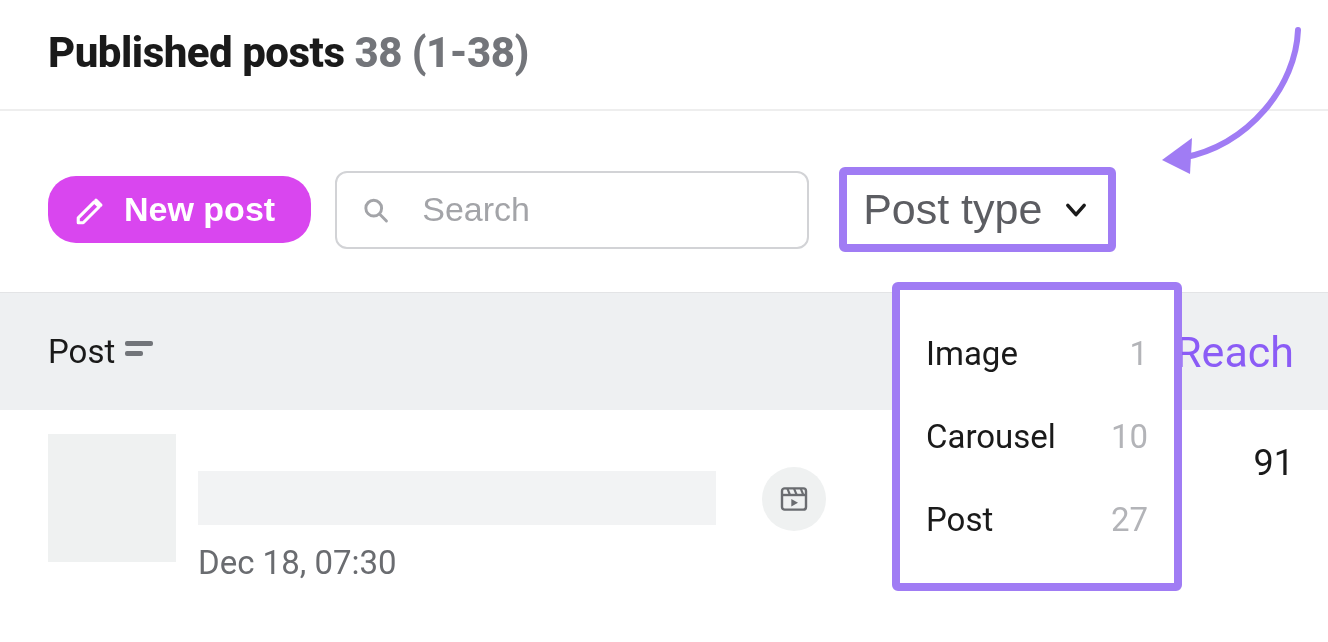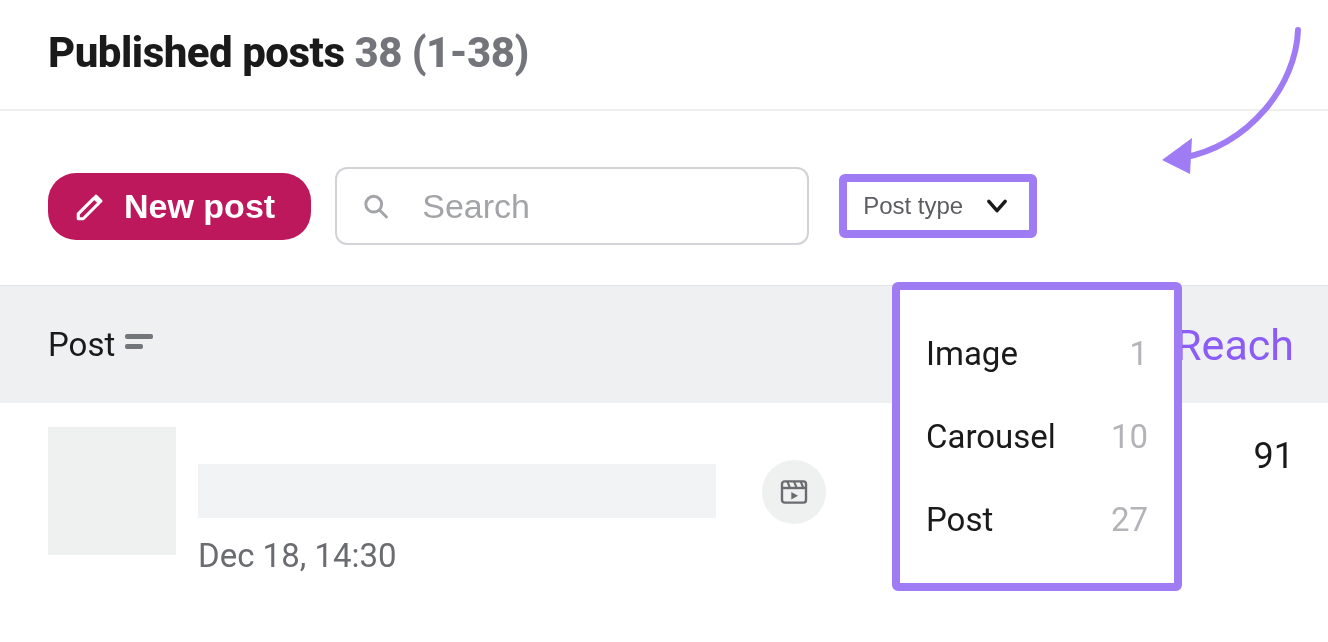--- a/index.html
+++ b/index.html
@@ -31,21 +31,21 @@
       display: flex;
       align-items: center;
       gap: 24px;
       padding: 56px 48px 40px 48px;
     }
 
     .new-post-btn {
       display: inline-flex;
       align-items: center;
       gap: 16px;
-      background: #be185d;
+      background: #d946ef;
       color: #fff;
       border: none;
       border-radius: 28px;
       padding: 14px 36px 14px 26px;
       font-size: 34px;
       font-weight: 700;
       cursor: pointer;
     }
     .new-post-btn svg { display: block; }
 
@@ -80,21 +80,21 @@
       align-items: center;
       margin-left: 6px;
     }
     .post-type-btn {
       display: inline-flex;
       align-items: center;
       gap: 20px;
       background: #fff;
       border: none;
       padding: 6px 16px 6px 14px;
-      font-size: 24px;
+      font-size: 43px;
       font-weight: 400;
       color: #5c5d62;
       cursor: pointer;
     }
     .post-type-btn svg { display: block; }
 
     
     .dropdown {
       position: absolute;
       top: 282px;
@@ -281,16 +281,16 @@
     <div class="media-badge">
       <svg width="32" height="32" viewBox="0 0 24 24">
         <rect x="3" y="4" width="18" height="16" rx="2" stroke="#6a6c70" stroke-width="1.8" fill="none"></rect>
         <line x1="3" y1="9" x2="21" y2="9" stroke="#6a6c70" stroke-width="1.8"></line>
         <line x1="7" y1="4" x2="9" y2="9" stroke="#6a6c70" stroke-width="1.6"></line>
         <line x1="12" y1="4" x2="14" y2="9" stroke="#6a6c70" stroke-width="1.6"></line>
         <line x1="17" y1="4" x2="19" y2="9" stroke="#6a6c70" stroke-width="1.6"></line>
         <path d="M10 12l5 2.8-5 2.8z" fill="#6a6c70"></path>
       </svg>
     </div>
-    <div class="timestamp">Dec 18, 14:30</div>
+    <div class="timestamp">Dec 18, 07:30</div>
   </div>
   <div class="reach-value">91</div>
 </div>
 
 </body></html>

